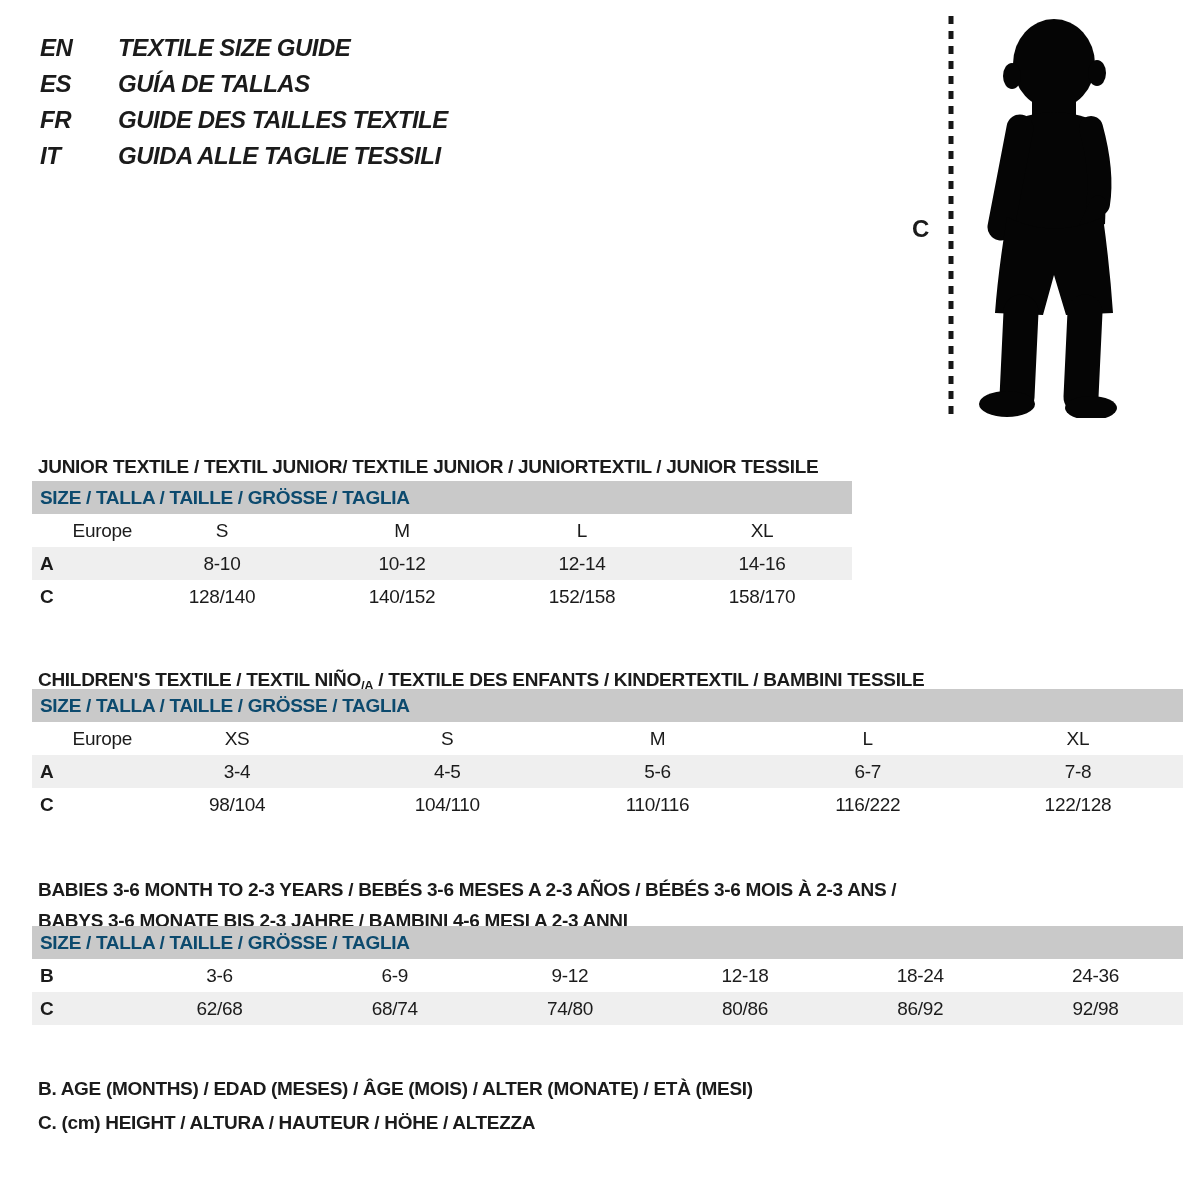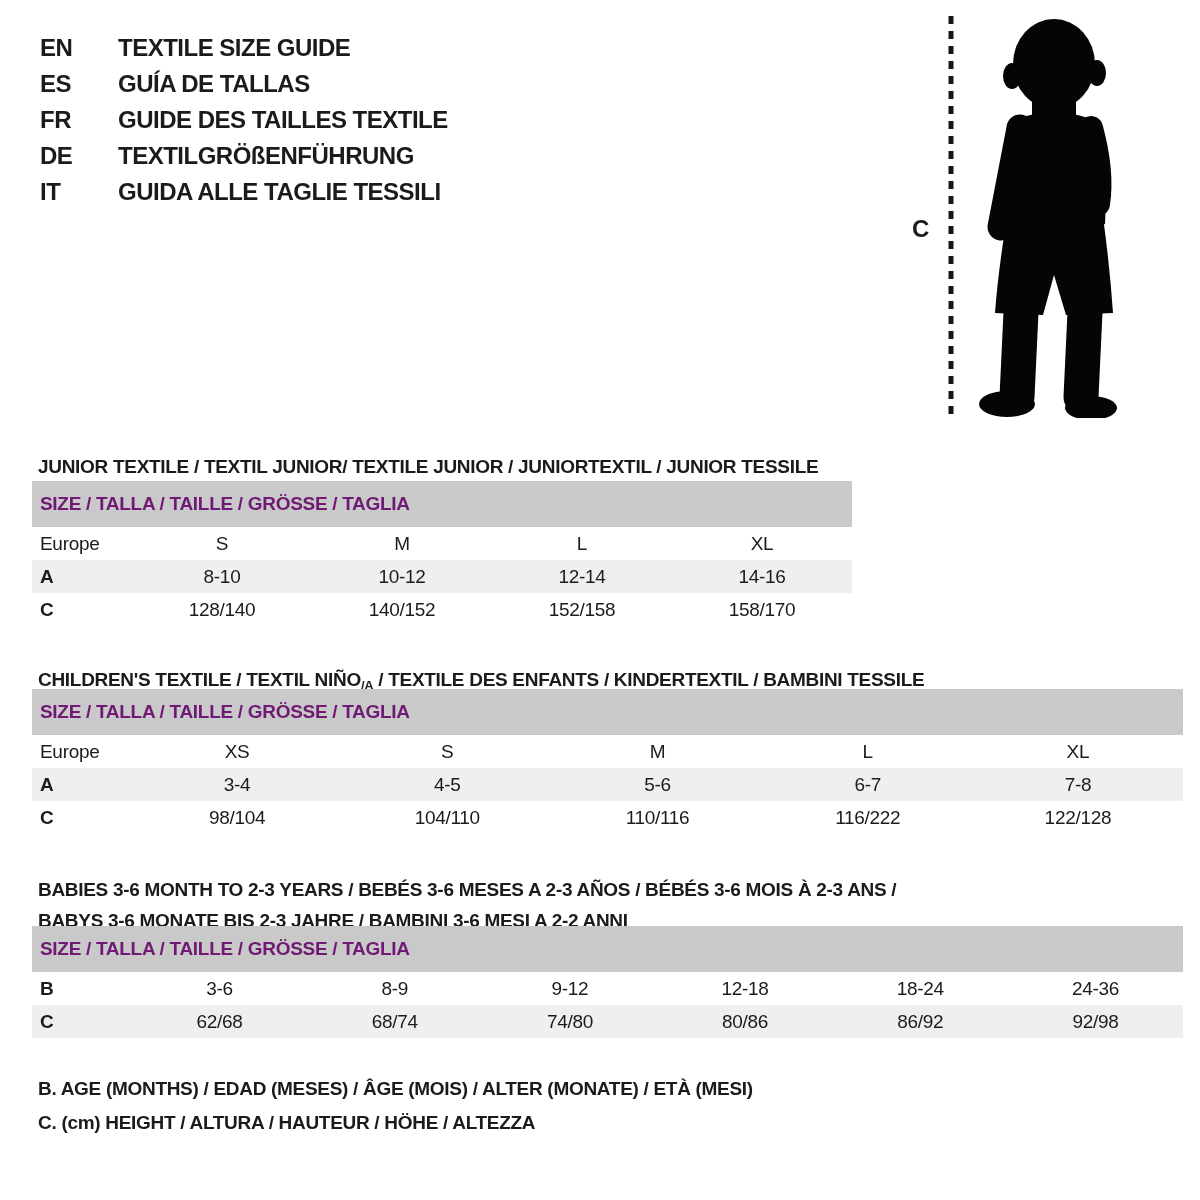--- a/index.html
+++ b/index.html
@@ -5,21 +5,21 @@
   * { margin:0; padding:0; box-sizing:border-box; }
   html,body { width:1200px; height:1200px; background:#fff; }
   body {
     font-family:"Liberation Sans","DejaVu Sans",sans-serif;
     color:#1b1b1b;
     position:relative;
     -webkit-font-smoothing:antialiased;
   }
 
   
-  .lang-list { position:absolute; left:40px; top:30px; }
+  .lang-list { position:absolute; left:40px; top:30px;font-style:italic; }
   .lang-row { display:flex; height:36px; align-items:center; }
   .lang-code {
     width:78px; font-size:24px; font-weight:700; letter-spacing:-0.5px;
   }
   .lang-title {
     font-size:24px; font-weight:700; letter-spacing:-0.5px; white-space:nowrap;
   }
 
   
   .figure { position:absolute; left:0; top:0; }
@@ -37,31 +37,31 @@
   }
   .section-title .subscript {
     font-size:13px; vertical-align:-4px; font-weight:700;
   }
 
   
   .sizetable { position:absolute; left:32px; }
   .sizetable.narrow { width:820px; }
   .sizetable.wide   { width:1151px; }
   .band {
-    height:46px; background:#c9c9c9; display:flex; align-items:center;
+    height:33px; background:#c9c9c9; display:flex; align-items:center;
     padding-left:8px; font-size:19px; font-weight:700; letter-spacing:-0.3px;
-    color:#701a75;
+    color:#0c4a6e;
   }
   .trow { display:flex; height:33px; align-items:center; }
   .trow.shaded { background:#efefef; }
   .tlabel {
     width:100px; padding-left:8px; font-size:19px; font-weight:700;
     letter-spacing:-0.3px;
   }
-  .tlabel.light { font-weight:400; }
+  .tlabel.light { font-weight:400;text-align:right; }
   .tcell {
     flex:1; text-align:center; font-size:19px; font-weight:400;
     letter-spacing:-0.3px;
   }
 
   
   .legend { position:absolute; left:38px; top:1072px; }
   .legend-line {
     height:34px; display:flex; align-items:center;
     font-size:19px; font-weight:700; letter-spacing:-0.3px; white-space:nowrap;
@@ -75,24 +75,20 @@
     <span class="lang-code">EN</span>
     <span class="lang-title">TEXTILE SIZE GUIDE</span>
   </div>
   <div class="lang-row">
     <span class="lang-code">ES</span>
     <span class="lang-title">GUÍA DE TALLAS</span>
   </div>
   <div class="lang-row">
     <span class="lang-code">FR</span>
     <span class="lang-title">GUIDE DES TAILLES TEXTILE</span>
-  </div>
-  <div class="lang-row">
-    <span class="lang-code">DE</span>
-    <span class="lang-title">TEXTILGRÖßENFÜHRUNG</span>
   </div>
   <div class="lang-row">
     <span class="lang-code">IT</span>
     <span class="lang-title">GUIDA ALLE TAGLIE TESSILI</span>
   </div>
 </div>
 
 <div class="figure">
   <span class="height-label">C</span>
   <svg class="dash-line" width="10" height="404" viewBox="0 0 10 404">
@@ -179,29 +175,29 @@
     <div class="tcell">98/104</div>
     <div class="tcell">104/110</div>
     <div class="tcell">110/116</div>
     <div class="tcell">116/222</div>
     <div class="tcell">122/128</div>
   </div>
 </div>
 
 <div class="section-title" style="top:850px; line-height:31px;">
   <div>BABIES 3-6 MONTH TO 2-3 YEARS / BEBÉS 3-6 MESES A 2-3 AÑOS / BÉBÉS 3-6 MOIS À 2-3 ANS /</div>
-  <div>BABYS 3-6 MONATE BIS 2-3 JAHRE / BAMBINI 3-6 MESI A 2-2 ANNI</div>
+  <div>BABYS 3-6 MONATE BIS 2-3 JAHRE / BAMBINI 4-6 MESI A 2-3 ANNI</div>
 </div>
 
 <div class="sizetable wide" style="top:926px;">
   <div class="band">SIZE / TALLA / TAILLE / GRÖSSE / TAGLIA</div>
   <div class="trow">
     <div class="tlabel">B</div>
     <div class="tcell">3-6</div>
-    <div class="tcell">8-9</div>
+    <div class="tcell">6-9</div>
     <div class="tcell">9-12</div>
     <div class="tcell">12-18</div>
     <div class="tcell">18-24</div>
     <div class="tcell">24-36</div>
   </div>
   <div class="trow shaded">
     <div class="tlabel">C</div>
     <div class="tcell">62/68</div>
     <div class="tcell">68/74</div>
     <div class="tcell">74/80</div>

